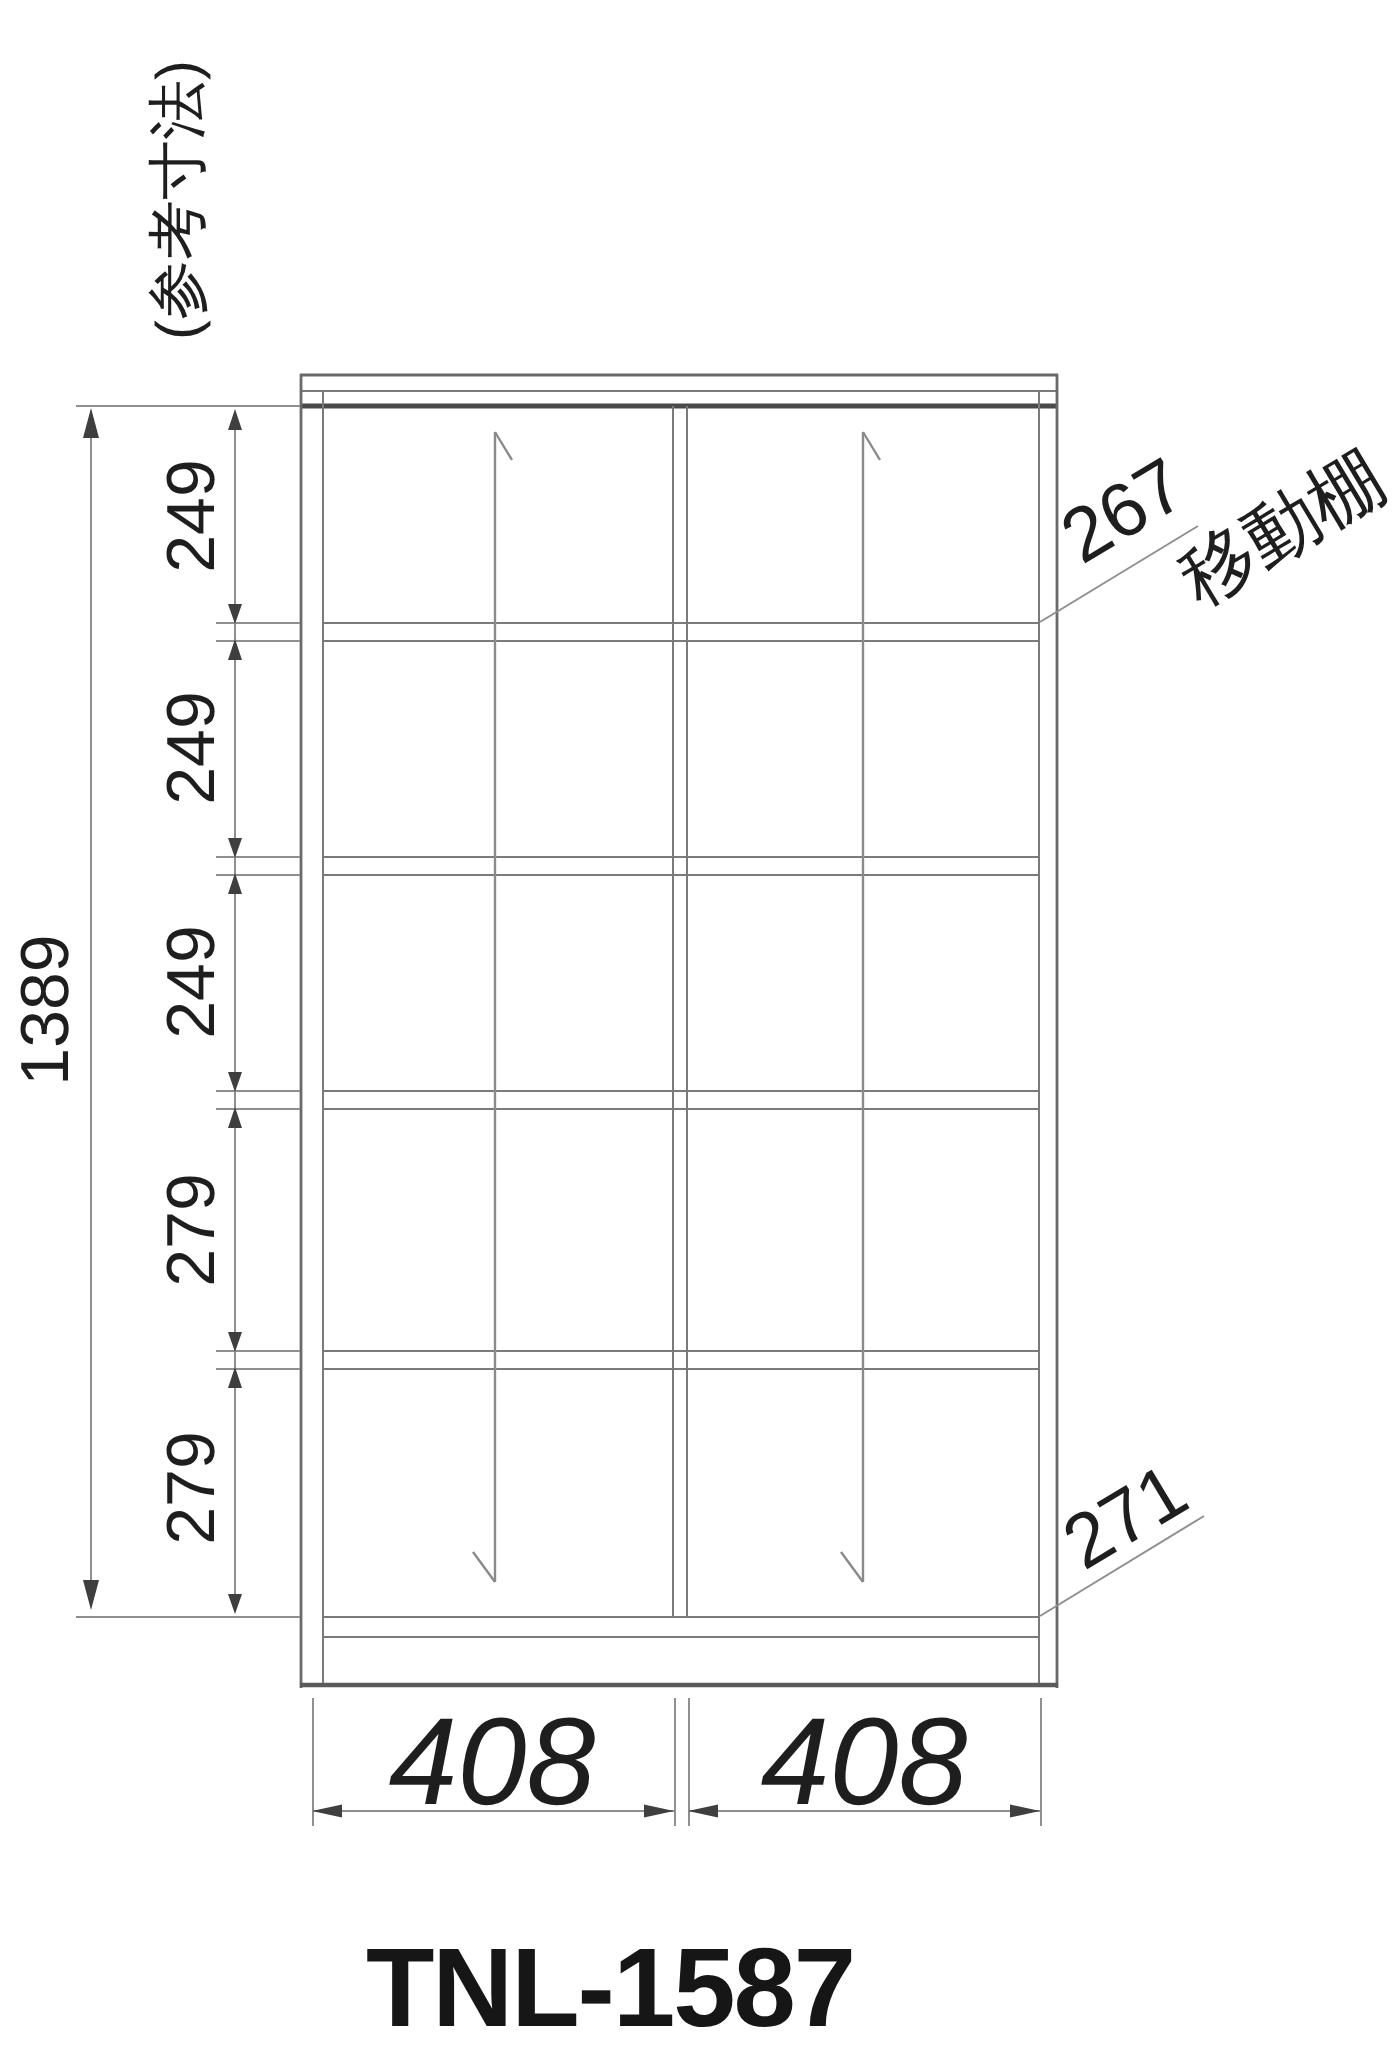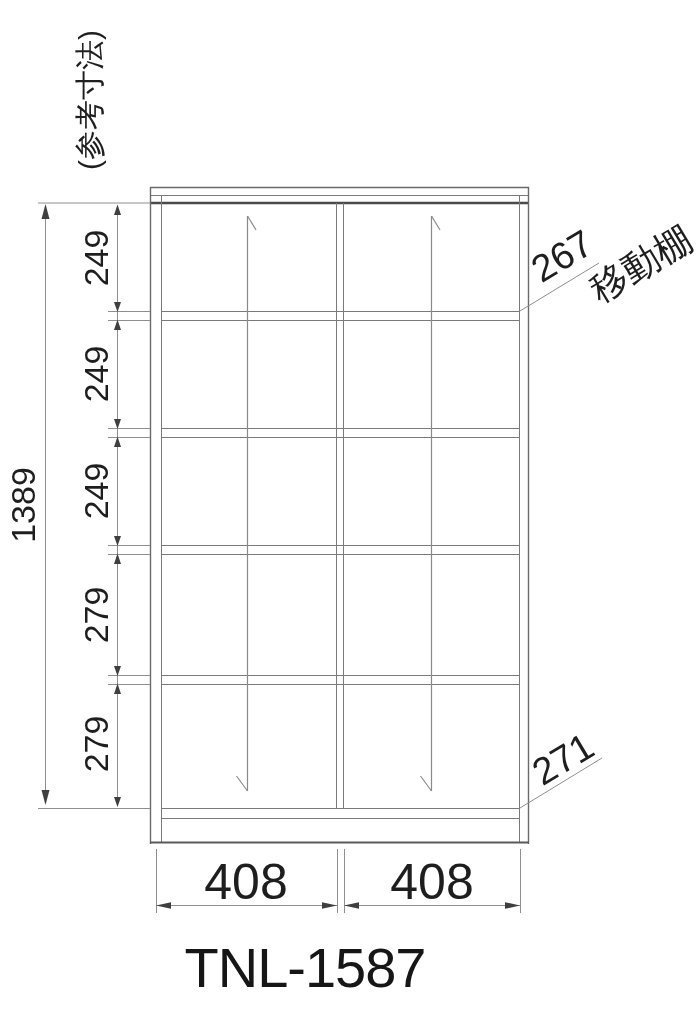--- a/index.html
+++ b/index.html
@@ -15,21 +15,21 @@
     position:absolute;
     transform:translate(-50%,-50%);
     color:#1e1e1e;
     white-space:nowrap;
     line-height:1;
   }
   .rot90{transform:translate(-50%,-50%) rotate(-90deg);}
   .rot31{transform:translate(-50%,-50%) rotate(-31deg);}
   .dim-side{font-size:34px;}
   .dim-leader{font-size:38px;}
-  .dim-width{font-size:50px;}
+  .dim-width{font-size:62px;font-style:italic;}
   .ref-note{font-size:30px;}
   .kanji-label{font-size:37px;}
   .model{font-size:56px;letter-spacing:-1px;color:#161616;}
 </style>
 </head>
 <body>
 
 <div class="canvas">
 
   <svg class="linework" width="700" height="1036" viewBox="0 0 700 1036">
@@ -132,14 +132,14 @@
   <div class="lbl dim-side rot90" style="left:96px;top:615px;">279</div>
   <div class="lbl dim-side rot90" style="left:96px;top:744px;">279</div>
 
   <div class="lbl dim-leader rot31" style="left:562px;top:256px;">267</div>
   <div class="lbl kanji-label rot31" style="left:641px;top:264px;">移動棚</div>
   <div class="lbl dim-leader rot31" style="left:563px;top:759px;">271</div>
 
   <div class="lbl dim-width" style="left:246px;top:882px;">408</div>
   <div class="lbl dim-width" style="left:432px;top:882px;">408</div>
 
-  <div class="lbl model" style="left:305px;top:968px;">TNL-1587</div>
+  <div class="lbl model" style="left:305px;top:994px;font-weight:bold;">TNL-1587</div>
 </div>
 
 </body></html>

